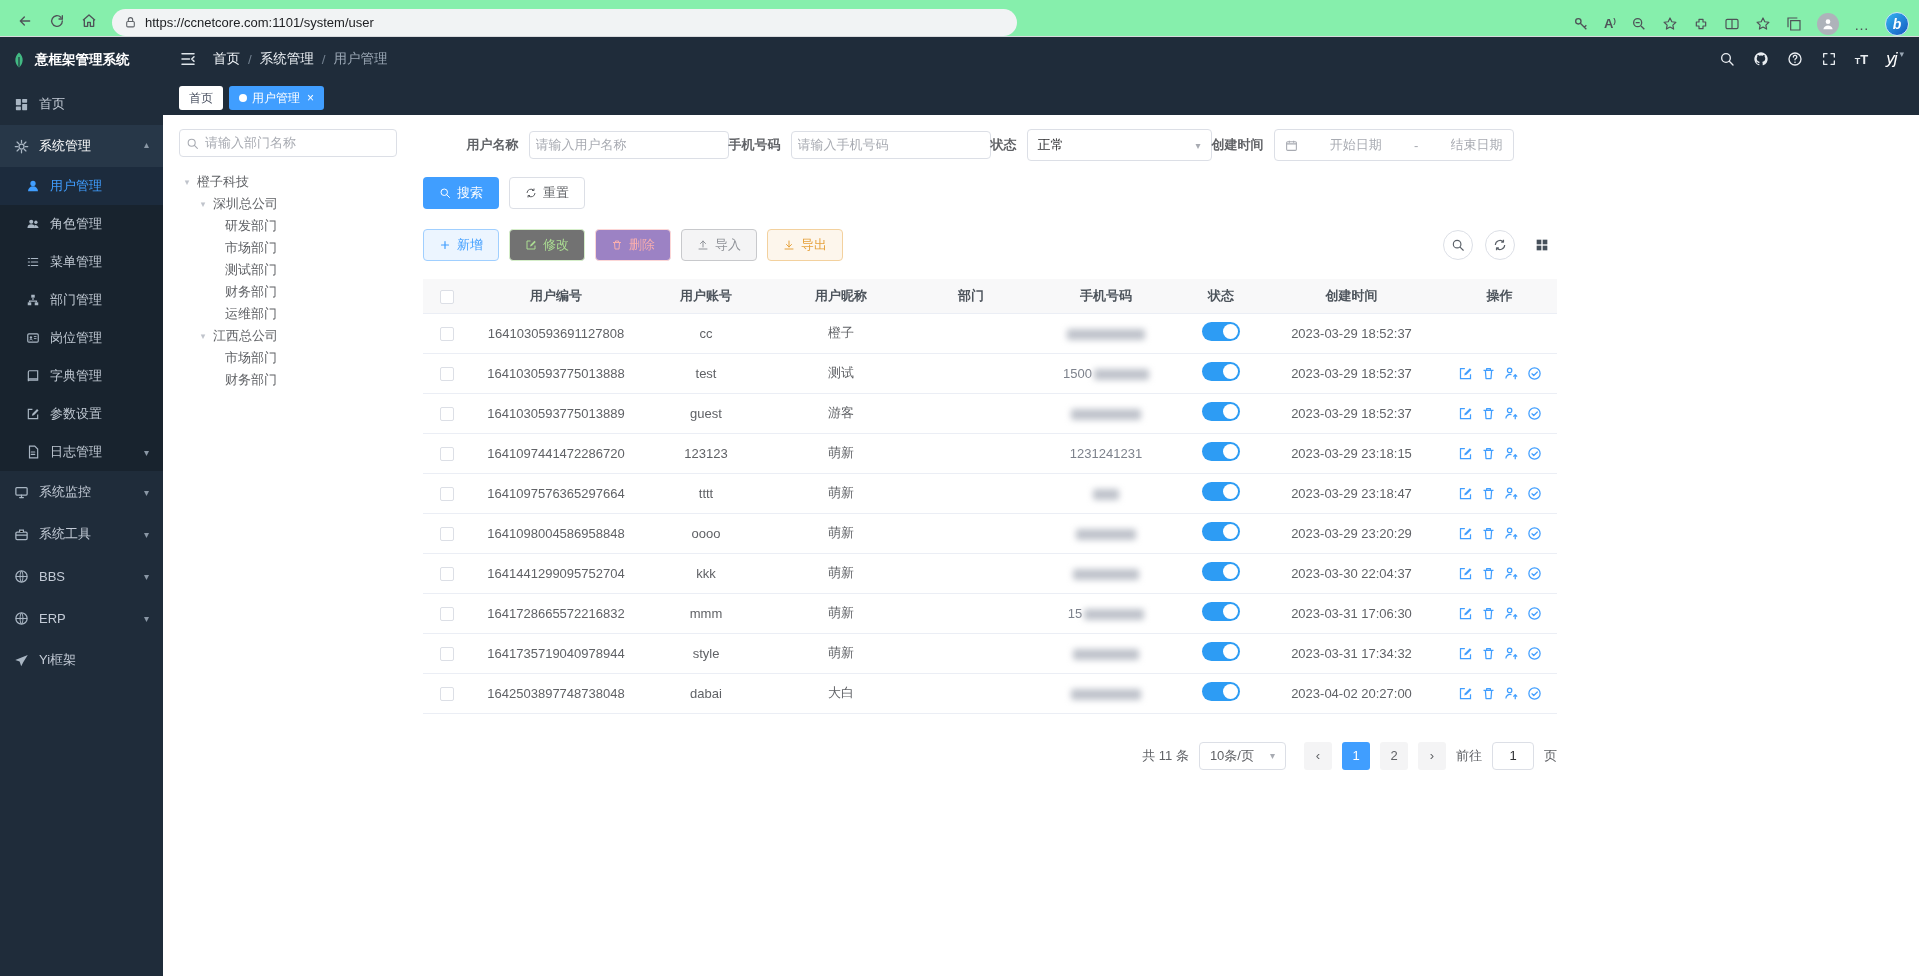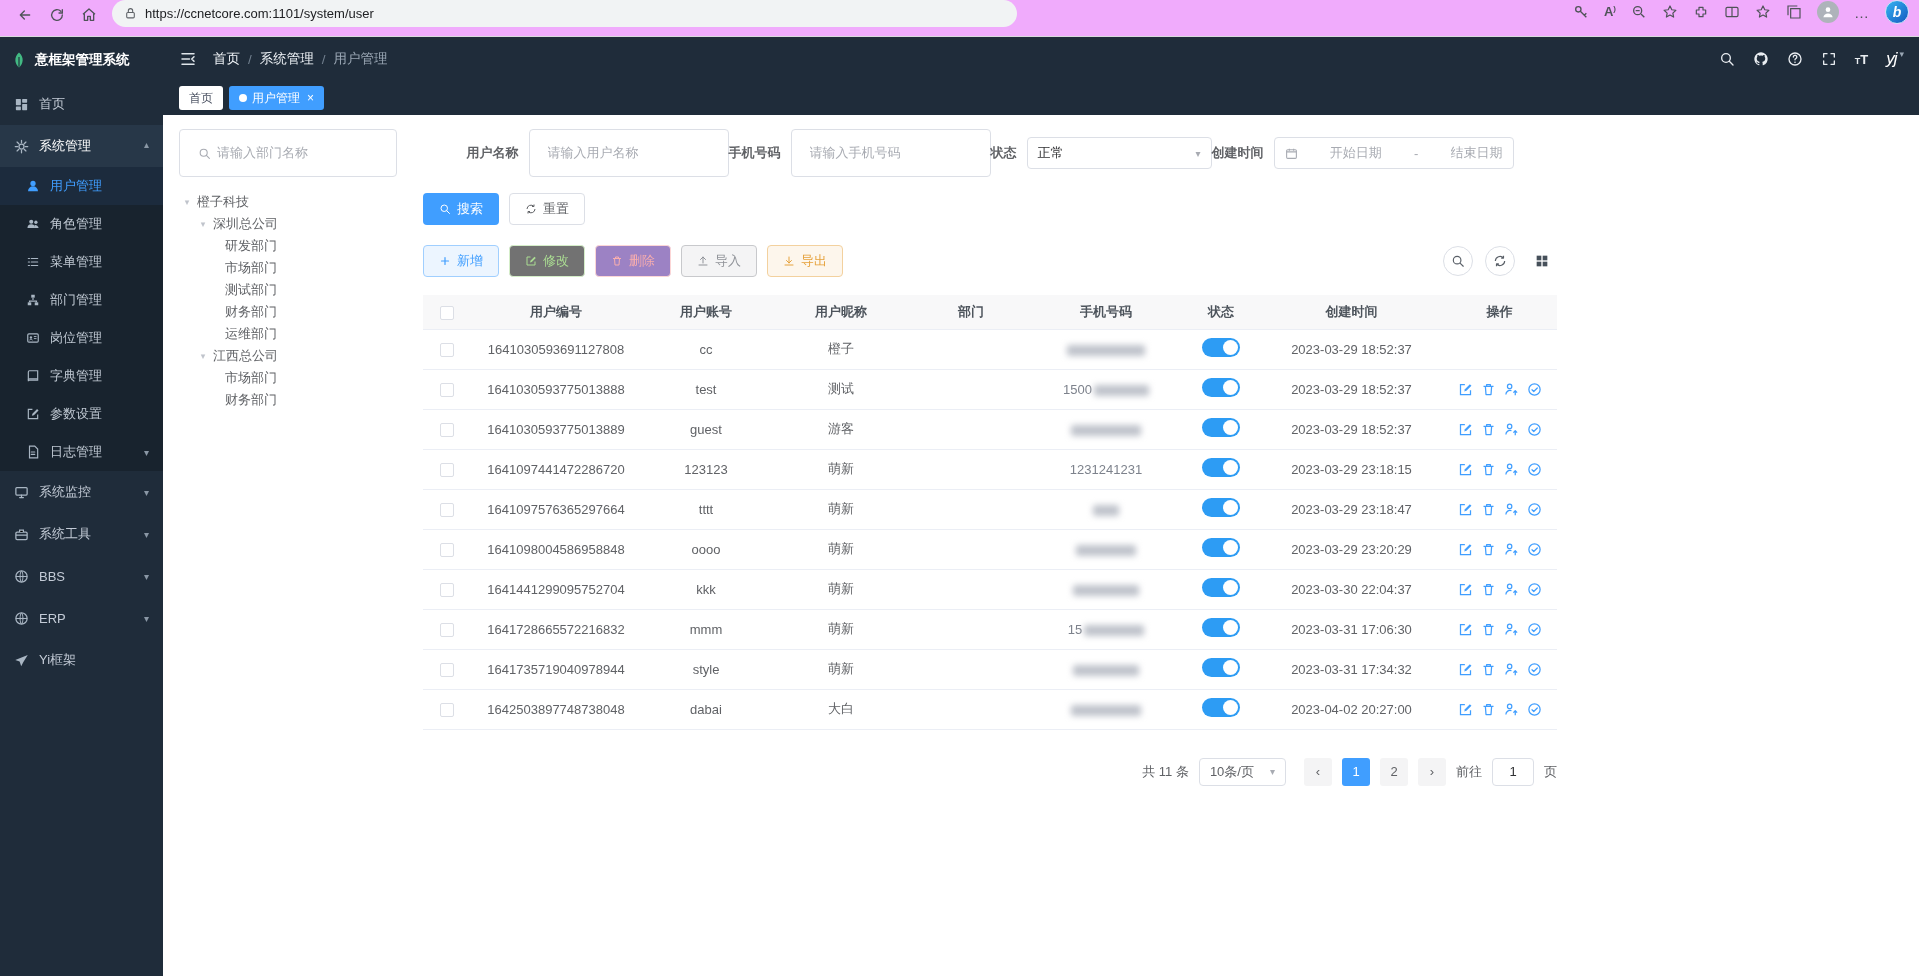--- a/index.html
+++ b/index.html
@@ -1,21 +1,21 @@
 <!DOCTYPE html>
 <html><head>
 <meta charset="utf-8">
 <style>
   *{box-sizing:border-box;margin:0;padding:0}
   html,body{width:1919px;height:977px;overflow:hidden;background:#fff;
     font-family:"Liberation Sans","DejaVu Sans",sans-serif;font-size:13px;color:#333}
   svg{display:inline-block;vertical-align:middle}
 
   
-  .browser{height:37px;background:#f0abfc;border-bottom:1px solid #d8dadd;display:flex;align-items:flex-start;padding:0 10px;gap:2px}
+  .browser{height:37px;background:#86efac;border-bottom:1px solid #d8dadd;display:flex;align-items:flex-end;padding:0 10px;gap:2px}
   .b-btn{width:30px;height:30px;border-radius:6px;display:flex;align-items:center;justify-content:center;color:#4f5358;cursor:pointer}
   .b-btn svg{width:16px;height:16px}
   .urlbar{flex:0 0 905px;height:27px;border-radius:14px;background:#f1f3f4;display:flex;align-items:center;padding:0 12px;gap:8px;margin-left:6px;cursor:text}
   .urlbar svg{width:13px;height:13px;color:#5f6368}
   .url{font-size:13px;color:#202124}
   .b-icons{display:flex;align-items:center;gap:15px;margin-left:10px;flex:1;justify-content:flex-end;color:#4f5358}
   .b-icons svg{width:16px;height:16px}
   .aloud{font-size:13px;font-weight:bold;color:#4f5358}
   .aloud sup{font-size:8px}
   .avatar-c{width:22px;height:22px;border-radius:50%;background:#aeb3ba;display:flex;align-items:center;justify-content:center;color:#fff;overflow:hidden}
@@ -56,21 +56,21 @@
 
   .tabsbar{height:34px;background:#1f2c3a;display:flex;align-items:center;padding:0 16px;gap:6px}
   .tab{height:24px;padding:0 10px;background:#fff;color:#495060;display:inline-flex;align-items:center;gap:5px;font-size:12px;border-radius:3px;cursor:pointer;white-space:nowrap}
   .tab.active{background:#409eff;color:#fff}
   .tdot{width:8px;height:8px;border-radius:50%;background:#fff;display:inline-block}
   .tx{font-size:12px;margin-left:2px;cursor:pointer}
 
   
   .content{display:flex;padding:14px 16px;gap:26px;background:#fff;flex:1;align-items:flex-start}
   .left-panel{width:218px;flex-shrink:0}
-  .input{height:48px;border:1px solid #dcdfe6;border-radius:4px;display:flex;align-items:center;padding:0 18px;gap:6px;background:#fff;color:#303133;cursor:text}
+  .input{height:28px;border:1px solid #dcdfe6;border-radius:4px;display:flex;align-items:center;padding:0 6px;gap:6px;background:#fff;color:#303133;cursor:text}
   .input svg{width:13px;height:13px;color:#a8abb2;flex-shrink:0}
   .ph{color:#a8abb2;white-space:nowrap;overflow:hidden}
   .tree{margin-top:14px;color:#606266;font-size:13px}
   .tnode{height:22px;display:flex;align-items:center;gap:4px;cursor:pointer;white-space:nowrap}
   .tcaret{font-size:9px;color:#c0c4cc;width:12px;text-align:center}
   .lv0{padding-left:2px}.lv1{padding-left:18px}.lv2{padding-left:46px}
 
   .right-panel{width:1134px;flex-shrink:0}
   .filter-row{display:flex;align-items:center;justify-content:center}
   .fgroup{display:flex;align-items:center;gap:10px}

